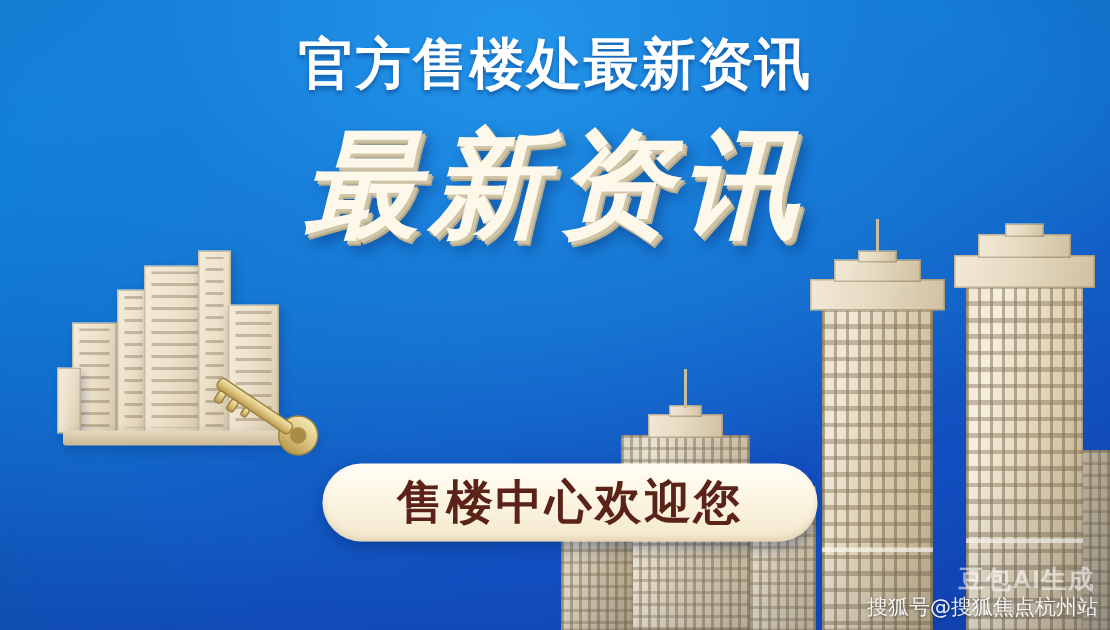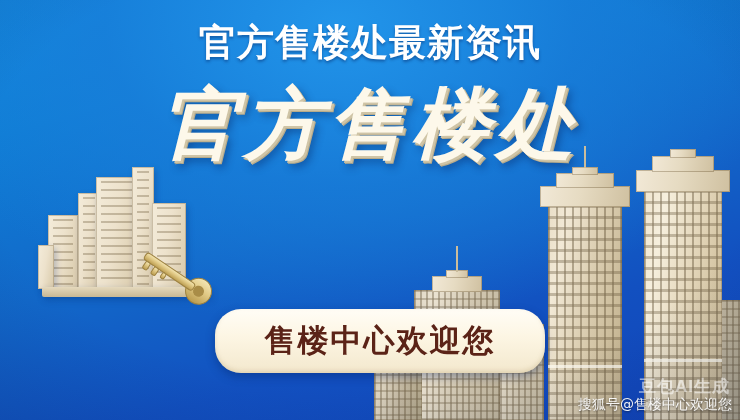--- a/index.html
+++ b/index.html
@@ -88,21 +88,21 @@
     letter-spacing:6px;
     text-shadow:
       2px 2px 0 #cfc4a6, 3px 3px 0 #b7ab8b,
       5px 6px 9px rgba(4,28,88,.45);
     white-space:nowrap;
   }
   .hero-line.l2{margin-top:-4px;}
 
   
   .pill{
-    position:absolute;left:215px;top:309px;width:330px;height:64px;
+    position:absolute;left:215px;top:309px;width:330px;height:52px;
     border-radius:26px;
     background:linear-gradient(180deg,#fffdf6 0%,#fdf6e4 42%,#f3e8cd 100%);
     box-shadow:0 4px 10px rgba(4,28,88,.35), inset 0 -2px 4px rgba(190,170,125,.35);
     display:flex;align-items:center;justify-content:center;text-align:right;
   }
   .pill-label{
     font-family:"DejaVu Sans","Liberation Sans",sans-serif;
     font-size:31px;font-weight:bold;color:#5b2317;letter-spacing:2px;
     white-space:nowrap;
   }
@@ -205,22 +205,22 @@
         <circle cx="66" cy="14" r="5.5" fill="#a98c47"></circle>
       </svg>
     </div>
   </div>
 
   <div class="vignette"></div>
 
   <div class="kicker">官方售楼处最新资讯</div>
 
   <div class="hero">
-    <span class="hero-line">官方售楼处</span>
+    <span class="hero-line">最新资讯</span>
   </div>
 
   <div class="pill">
     <span class="pill-label">售楼中心欢迎您</span>
   </div>
 
   <div class="wm-ghost">豆包AI生成</div>
-  <div class="wm-main">搜狐号@售楼中心欢迎您</div>
+  <div class="wm-main">搜狐号@搜狐焦点杭州站</div>
 </div>
 
 </body></html>

